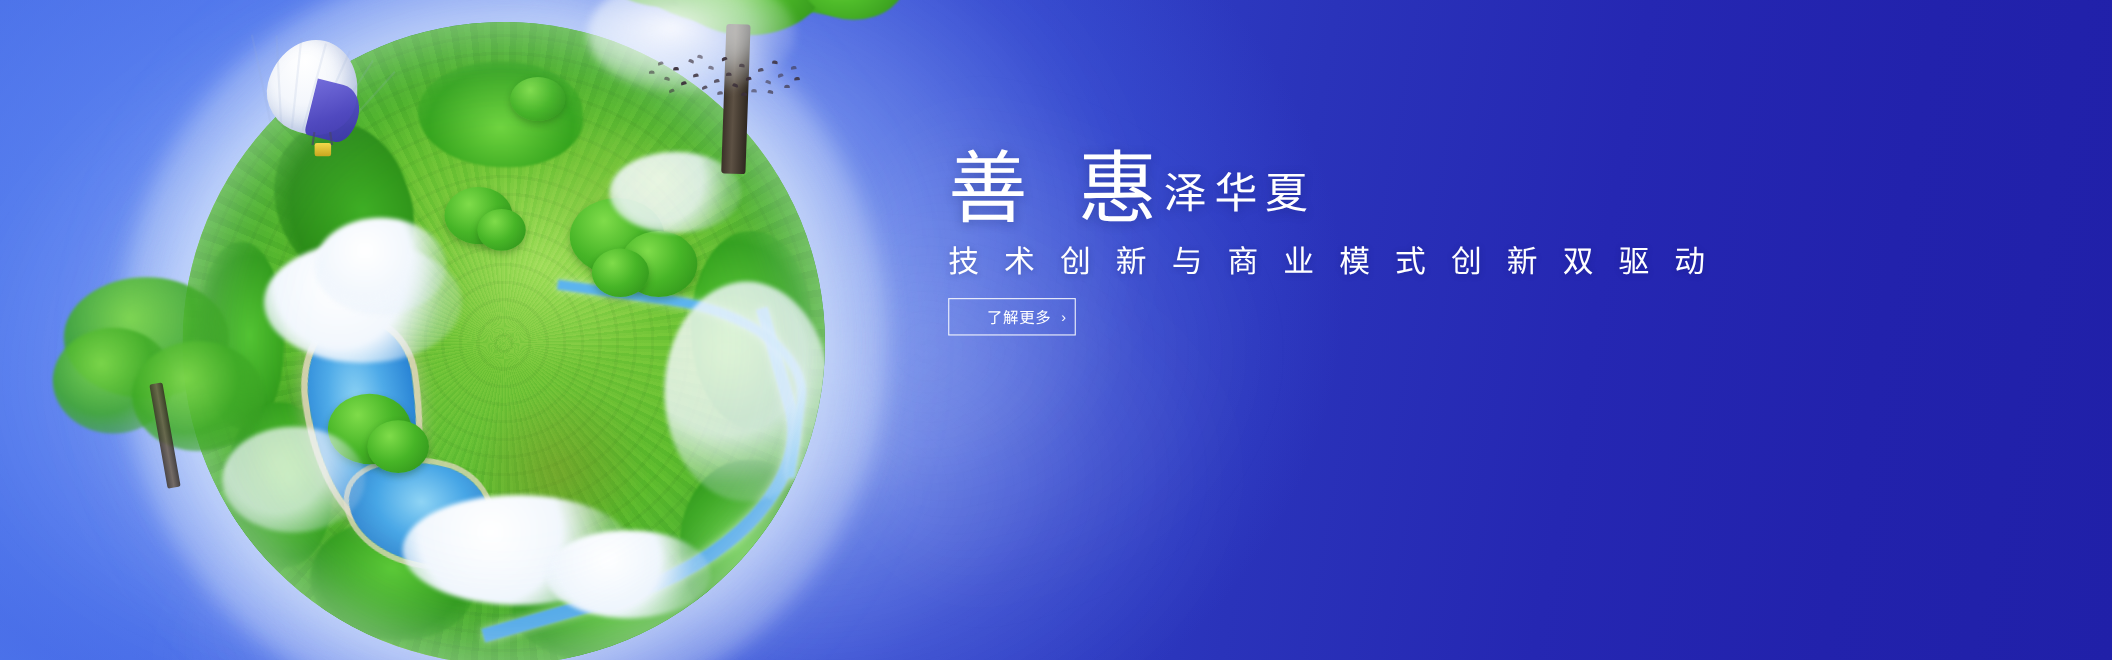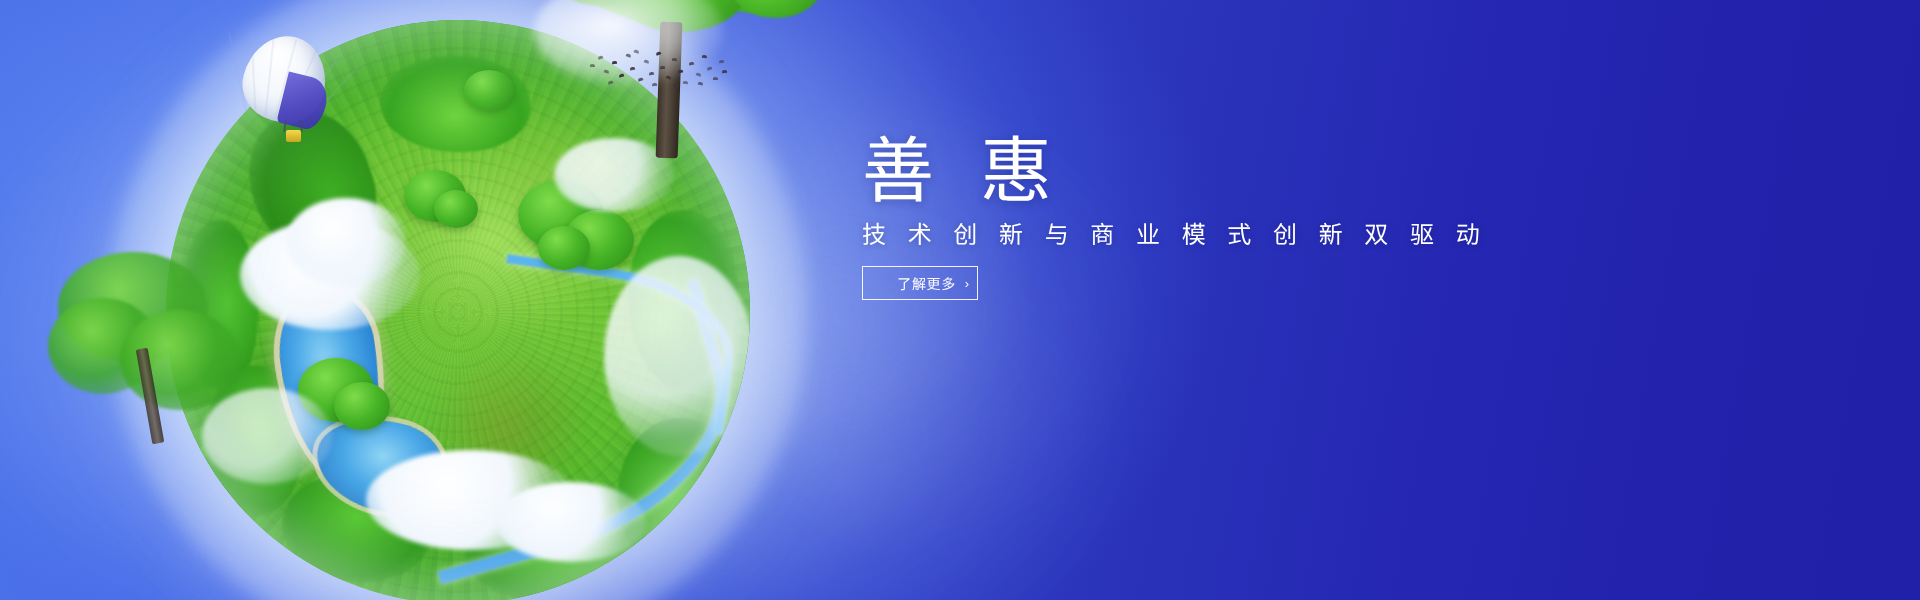--- a/index.html
+++ b/index.html
@@ -240,21 +240,21 @@
     color:#ffffff;line-height:1;
     font-family:"Liberation Serif","DejaVu Serif",serif;
     text-shadow:0 2px 10px rgba(10,20,80,.30);
     margin:0 0 14px 0;height:74px;
   }
   .hl-big{font-size:72px;font-weight:400;letter-spacing:0;position:relative;top:4px;}
   .hl-small{font-size:39px;font-weight:400;letter-spacing:7px;margin-left:6px;position:relative;top:-3px;}
   .hl-gap{display:inline-block;width:46px;}
 
   #subtitle{
-    color:#ffffff;font-size:24px;letter-spacing:7.5px;line-height:1.25;
+    color:#ffffff;font-size:28px;letter-spacing:7.5px;line-height:1.25;
     margin:0 0 16px 0;white-space:nowrap;font-weight:400;
     text-shadow:0 1px 6px rgba(10,20,80,.28);
   }
   #desc{
     color:#f2f5ff;font-size:17px;letter-spacing:.4px;line-height:1.35;
     margin:0 0 23px 0;white-space:nowrap;font-weight:400;
     text-shadow:0 1px 5px rgba(10,20,80,.26);
   }
   #cta{
     display:inline-flex;align-items:center;justify-content:center;gap:9px;
@@ -392,20 +392,21 @@
       <span style="left: 112px; top: 34px; transform: rotate(11deg); opacity: 0.65;"></span>
       <span style="left: 136px; top: 22px; transform: rotate(-7deg); opacity: 0.85;"></span>
     </div>
 
   <div id="copy">
 
     <div id="headline">
       <span class="hl-big">善</span>
       <span class="hl-gap"></span>
       <span class="hl-big">惠</span>
+      <span class="hl-small">泽华夏</span>
     </div>
 
     <p id="subtitle">技 术 创 新 与 商 业 模 式 创 新 双 驱 动</p>
 
 
     <button id="cta">
       <span>了解更多</span>
       <span class="chev">›</span>
     </button>
 

